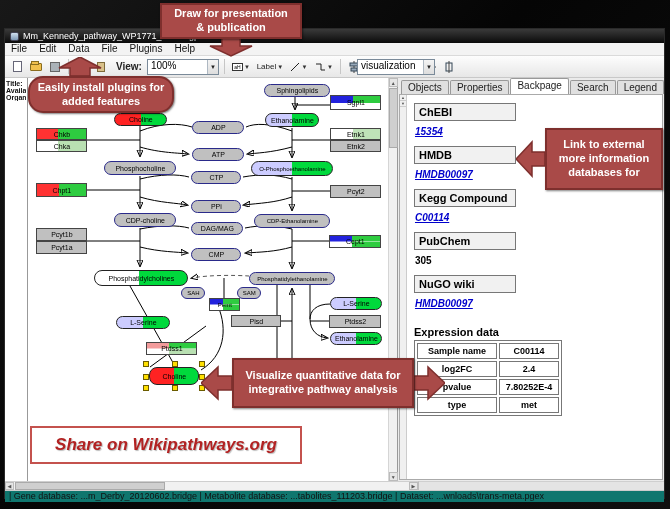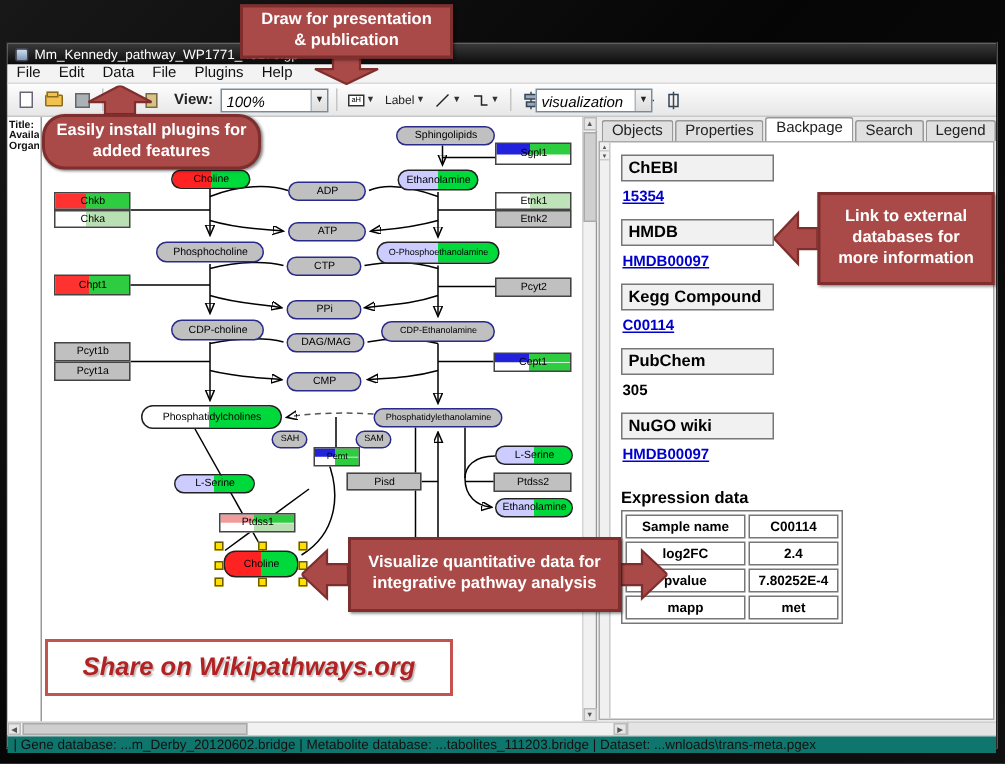--- a/index.html
+++ b/index.html
@@ -15,21 +15,21 @@
   .toolbar{position:relative;height:22px;background:linear-gradient(#fdfdfd,#e7e7e7);border-bottom:1px solid #c8c8c8;display:flex;align-items:center;gap:3px;padding:0 4px;}
   .tbtn{width:16px;height:16px;display:flex;align-items:center;justify-content:center;border:1px solid transparent;border-radius:2px;}
   .sep{width:1px;height:15px;background:#c6c6c6;margin:0 2px;}
   .ico-new{width:9px;height:11px;background:#fff;border:1px solid #667;}
   .ico-open{width:12px;height:8px;background:#f2c14e;border:1px solid #8a6d1f;border-radius:1px;position:relative;}
   .ico-open:before{content:"";position:absolute;left:0;top:-3px;width:6px;height:2px;background:#f2c14e;border:1px solid #8a6d1f;}
   .ico-save{width:10px;height:10px;background:#aab2b8;border:1px solid #666;}
   .ico-copy{width:7px;height:9px;background:#fff;border:1px solid #556;box-shadow:2px 2px 0 #dde,2px 2px 0 1px #556;}
   .ico-paste{width:8px;height:10px;background:#d9c18a;border:1px solid #7d6a3a;}
   .dd{font-size:6px;color:#333;margin-left:1px;}
-  .combo{height:16px;background:#fff;border:1px solid #7a8a99;display:flex;align-items:flex-end;font-size:10px;font-style:italic;}
+  .combo{height:16px;background:#fff;border:1px solid #7a8a99;display:flex;align-items:flex-start;font-size:10px;}
   .combo .val{flex:1;padding:0 3px;white-space:nowrap;overflow:hidden;}
   .combo .arr{width:11px;height:100%;border-left:1px solid #aeb8c2;background:linear-gradient(#f4f4f4,#ddd);display:flex;align-items:center;justify-content:center;font-size:6px;color:#222;}
   .zoomlab{font-size:10px;font-weight:bold;color:#222;margin:0 2px 0 4px;}
   .minibox{width:11px;height:8px;border:1px solid #333;background:#fff;font-size:5px;display:flex;align-items:center;justify-content:center;}
   .lbl-btn{font-size:8px;color:#222;}
   .vis-combo{position:absolute;left:352px;top:3px;width:78px;}
   
   .content{display:flex;height:403px;}
   .leftinfo{width:25px;background:#fff;border-right:1px solid #999;font-size:7px;font-weight:bold;color:#111;padding:2px 1px;overflow:hidden;}
   .leftinfo div{white-space:nowrap;overflow:hidden;}
@@ -40,21 +40,21 @@
   .rightpanel{flex:1;background:#ebebeb;border-left:1px solid #999;display:flex;flex-direction:column;}
   .tabsrow{height:16px;display:flex;align-items:flex-end;padding-left:3px;gap:1px;background:#ebebeb;}
   .tab{font-size:10px;padding:1px 6px 2px;background:#e0e0e0;border:1px solid #999;border-bottom:none;border-radius:2px 2px 0 0;color:#222;height:14px;}
   .tab.active{background:#fff;height:16px;font-weight:normal;position:relative;z-index:2;}
   .bp-wrap{flex:1;background:#fff;border:1px solid #aaa;margin:0 1px 1px 1px;position:relative;overflow:hidden;}
   .bp-scroll{position:absolute;left:0;top:0;bottom:0;width:7px;background:#f0f0f0;border-right:1px solid #ccc;}
   .bp-scroll i{display:block;width:6px;height:6px;font-size:4px;color:#555;text-align:center;line-height:6px;font-style:normal;border-bottom:1px solid #ccc;}
   .bp-content{position:absolute;left:8px;top:0;right:0;bottom:0;padding:8px 6px 4px 6px;overflow:hidden;}
   .bp-h{width:102px;border:1px solid #777;background:#f1f1f1;font-weight:bold;font-size:11px;color:#000;padding:2px 4px;}
   .bp-v{display:inline-block;margin:5px 0 9px 1px;font-size:10px;}
-  .bp-link{color:#0000cc;font-weight:bold;text-decoration:underline;}
+  .bp-link{color:#0000cc;font-weight:bold;text-decoration:underline;font-style:italic;}
   .bp-plain{color:#000;font-weight:bold;text-decoration:none;}
   .bp-exp{font-size:11px;font-weight:bold;margin-top:8px;}
   .bp-geneid{font-size:9px;font-weight:bold;margin-top:16px;}
   table.exp{border-collapse:separate;border-spacing:2px;border:1px solid #777;margin-top:2px;background:#fff;}
   table.exp td{border:1px solid #777;font-size:9px;font-weight:bold;text-align:center;padding:2px 3px;min-width:60px;}
   table.exp td:first-child{min-width:80px;}
   
   .hscrollrow{height:9px;display:flex;}
   .hscroll{width:413px;background:#f1f1f1;border-top:1px solid #cfcfcf;position:relative;}
   .hs-arr{position:absolute;top:0;width:9px;height:8px;background:#e6e6e6;border:1px solid #bbb;font-size:5px;color:#555;display:flex;align-items:center;justify-content:center;}
@@ -351,21 +351,21 @@
                     <td>log2FC</td>
                     <td>2.4</td>
                   </tr>
 
                   <tr>
                     <td>pvalue</td>
                     <td>7.80252E-4</td>
                   </tr>
 
                   <tr>
-                    <td>mapp</td>
+                    <td>type</td>
                     <td>met</td>
                   </tr>
                 </tbody>
             </table>
           </div>
         </div>
       </div>
     </div>
 
     <div class="hscrollrow">
@@ -393,22 +393,22 @@
   <div class="callout" style="left:28px;top:76px;width:146px;height:37px;border-radius:15px;">
     <div>Easily install plugins for</div>
     <div>added features</div>
   </div>
   <svg class="ar" style="left:58px;top:57px" width="44" height="20">
     <polygon points="22,0 43,11 32,11 32,19 12,19 12,11 1,11"></polygon>
   </svg>
 
   <div class="callout" style="left:545px;top:128px;width:118px;height:62px;">
     <div>Link  to external</div>
+    <div>more information</div>
     <div>databases  for</div>
-    <div>more information</div>
   </div>
   <svg class="ar" style="left:516px;top:140px" width="30" height="38">
     <polygon points="0,19 16,2 16,12 29,12 29,26 16,26 16,36"></polygon>
   </svg>
 
   <div class="callout" style="left:232px;top:358px;width:182px;height:50px;">
     <div>Visualize quantitative data  for</div>
     <div>integrative pathway analysis</div>
   </div>
   <svg class="ar" style="left:201px;top:365px" width="32" height="36">

